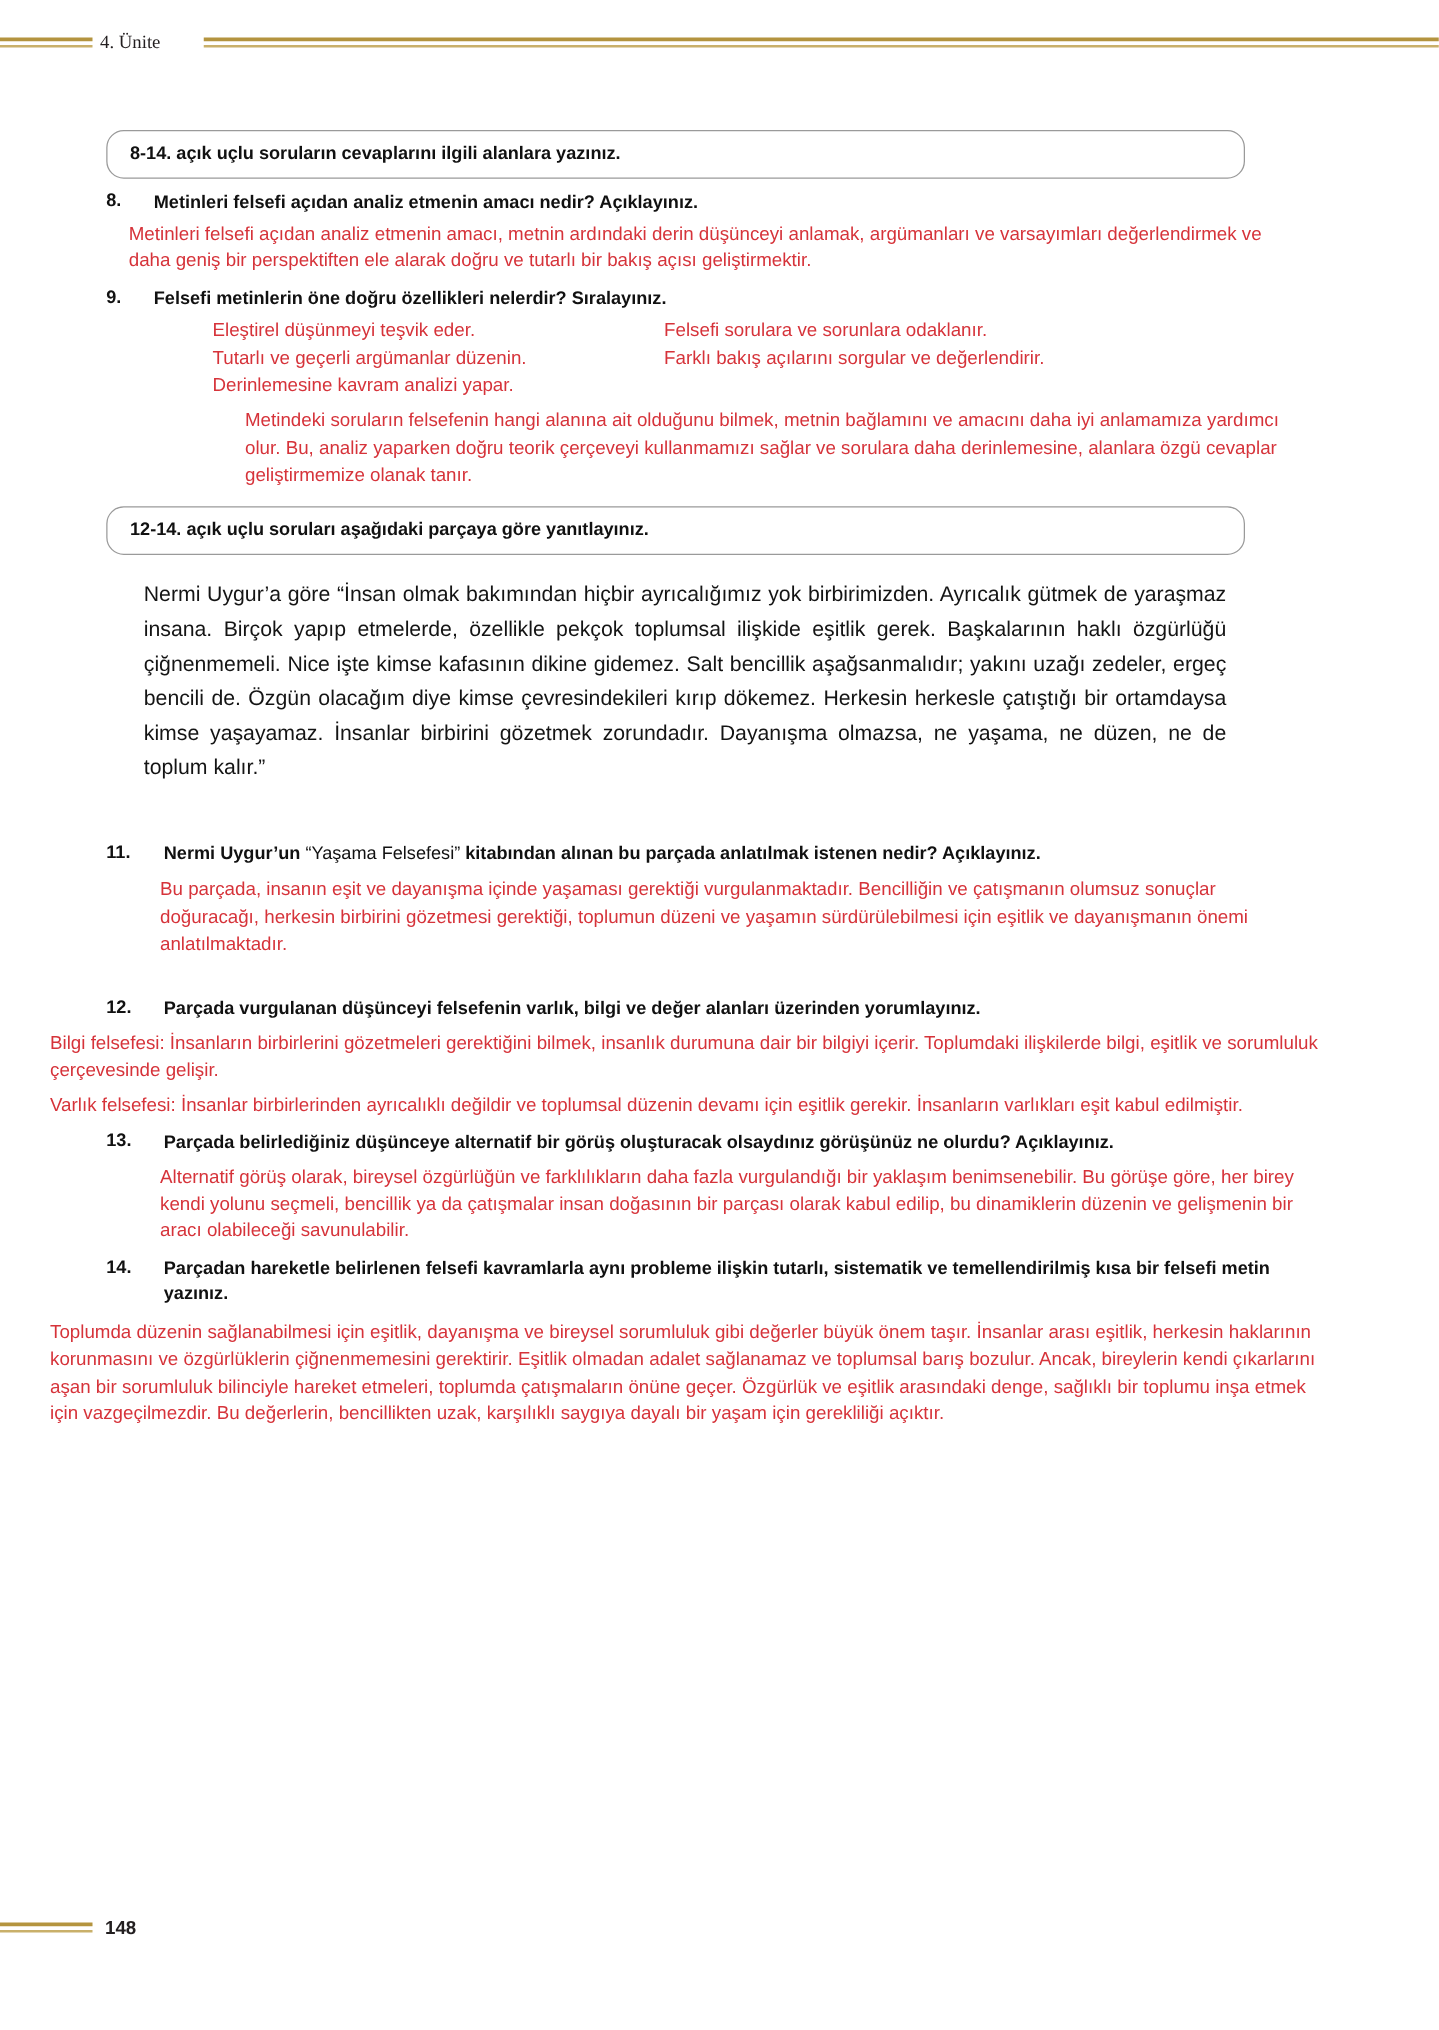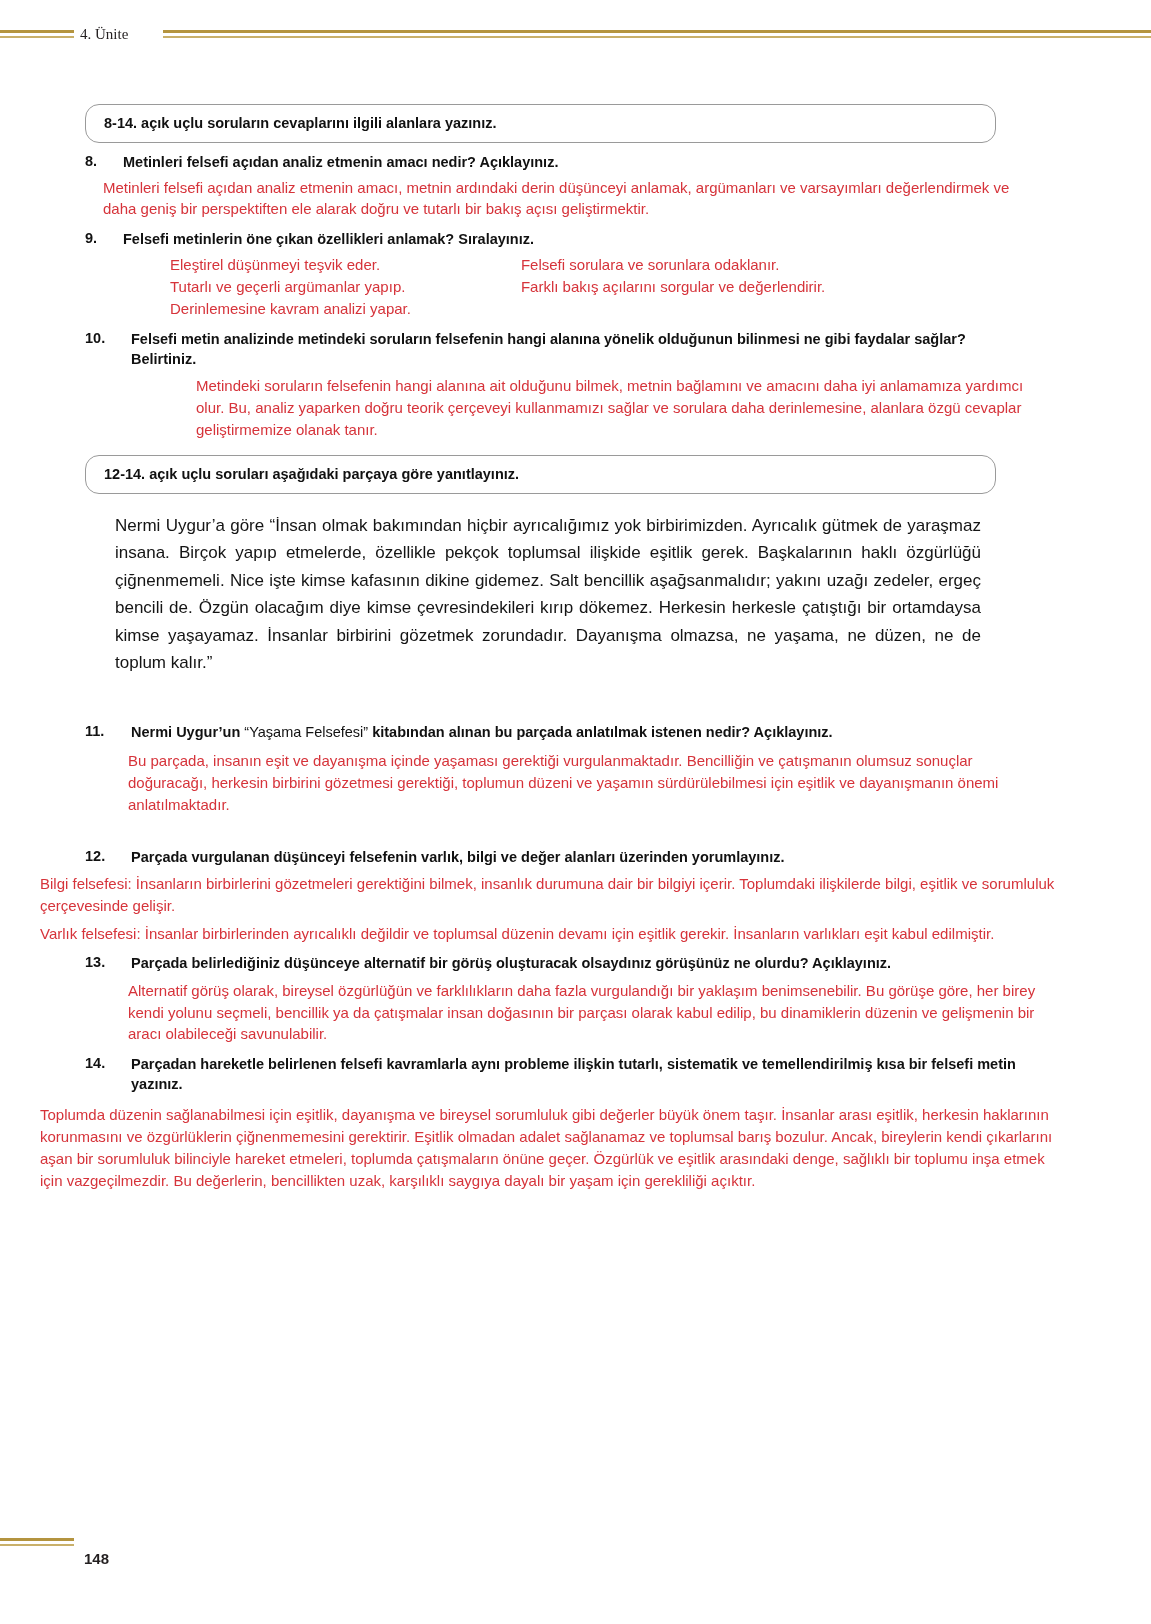--- a/index.html
+++ b/index.html
@@ -90,21 +90,21 @@
     background: #b4943f;
     margin-bottom: 3px;
   }
   .footer-bar .line.thin {
     height: 2px;
     background: #c9b06a;
   }
   .footer-page {
     position: absolute;
     left: 84px;
-    top: 16px;
+    top: 0px;
     font-size: 15px;
     font-weight: bold;
     color: #231f20;
   }
 
   
   .content {
     position: absolute;
     left: 0;
     top: 104px;
@@ -223,38 +223,34 @@
     <div class="instruction-box">8-14. açık uçlu soruların cevaplarını ilgili alanlara yazınız.</div>
 
     <div class="q-row">
       <div class="q-num">8.</div>
       <div class="q-text">Metinleri felsefi açıdan analiz etmenin amacı nedir? Açıklayınız.</div>
     </div>
     <div class="answer a8">Metinleri felsefi açıdan analiz etmenin amacı, metnin ardındaki derin düşünceyi anlamak, argümanları ve varsayımları değerlendirmek ve daha geniş bir perspektiften ele alarak doğru ve tutarlı bir bakış açısı geliştirmektir.</div>
 
     <div class="q-row">
       <div class="q-num">9.</div>
-      <div class="q-text">Felsefi metinlerin öne çıkan özellikleri anlamak? Sıralayınız.</div>
+      <div class="q-text">Felsefi metinlerin öne doğru özellikleri nelerdir? Sıralayınız.</div>
     </div>
     <div class="answer-cols">
       <div class="col">
         <div>Eleştirel düşünmeyi teşvik eder.</div>
-        <div>Tutarlı ve geçerli argümanlar yapıp.</div>
+        <div>Tutarlı ve geçerli argümanlar düzenin.</div>
         <div>Derinlemesine kavram analizi yapar.</div>
       </div>
       <div class="col">
         <div>Felsefi sorulara ve sorunlara odaklanır.</div>
         <div>Farklı bakış açılarını sorgular ve değerlendirir.</div>
       </div>
     </div>
 
-    <div class="q-row">
-      <div class="q-num indent">10.</div>
-      <div class="q-text">Felsefi metin analizinde metindeki soruların felsefenin hangi alanına yönelik olduğunun bilinmesi ne gibi faydalar sağlar? Belirtiniz.</div>
-    </div>
     <div class="answer a10">Metindeki soruların felsefenin hangi alanına ait olduğunu bilmek, metnin bağlamını ve amacını daha iyi anlamamıza yardımcı olur. Bu, analiz yaparken doğru teorik çerçeveyi kullanmamızı sağlar ve sorulara daha derinlemesine, alanlara özgü cevaplar geliştirmemize olanak tanır.</div>
 
     <div class="instruction-box second">12-14. açık uçlu soruları aşağıdaki parçaya göre yanıtlayınız.</div>
 
     <div class="passage">Nermi Uygur’a göre “İnsan olmak bakımından hiçbir ayrıcalığımız yok birbirimizden. Ayrıcalık gütmek de yaraşmaz insana. Birçok yapıp etmelerde, özellikle pekçok toplumsal ilişkide eşitlik gerek. Başkalarının haklı özgürlüğü çiğnenmemeli. Nice işte kimse kafasının dikine gidemez. Salt bencillik aşağsanmalıdır; yakını uzağı zedeler, ergeç bencili de. Özgün olacağım diye kimse çevresindekileri kırıp dökemez. Herkesin herkesle çatıştığı bir ortamdaysa kimse yaşayamaz. İnsanlar birbirini gözetmek zorundadır. Dayanışma olmazsa, ne yaşama, ne düzen, ne de toplum kalır.”</div>
 
     <div class="spacer-lg"></div>
 
     <div class="q-row">
       <div class="q-num indent">11.</div>

